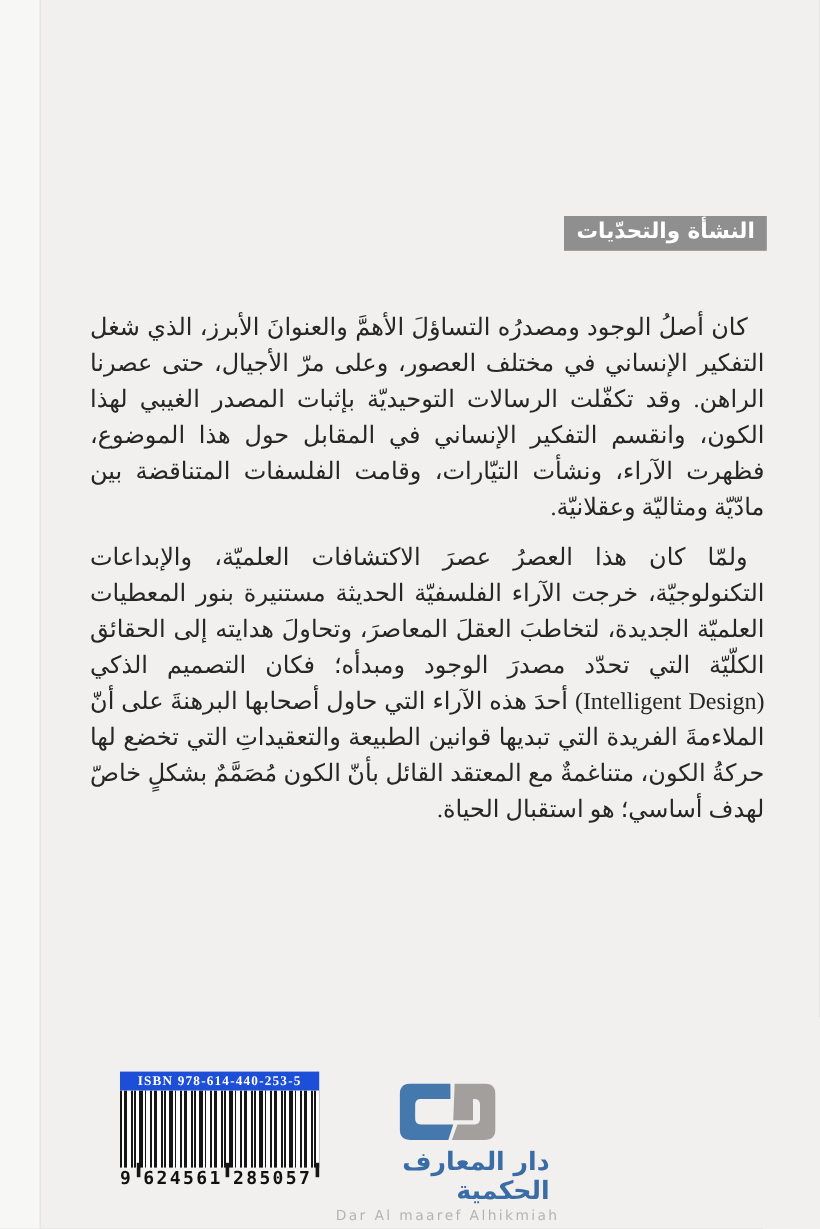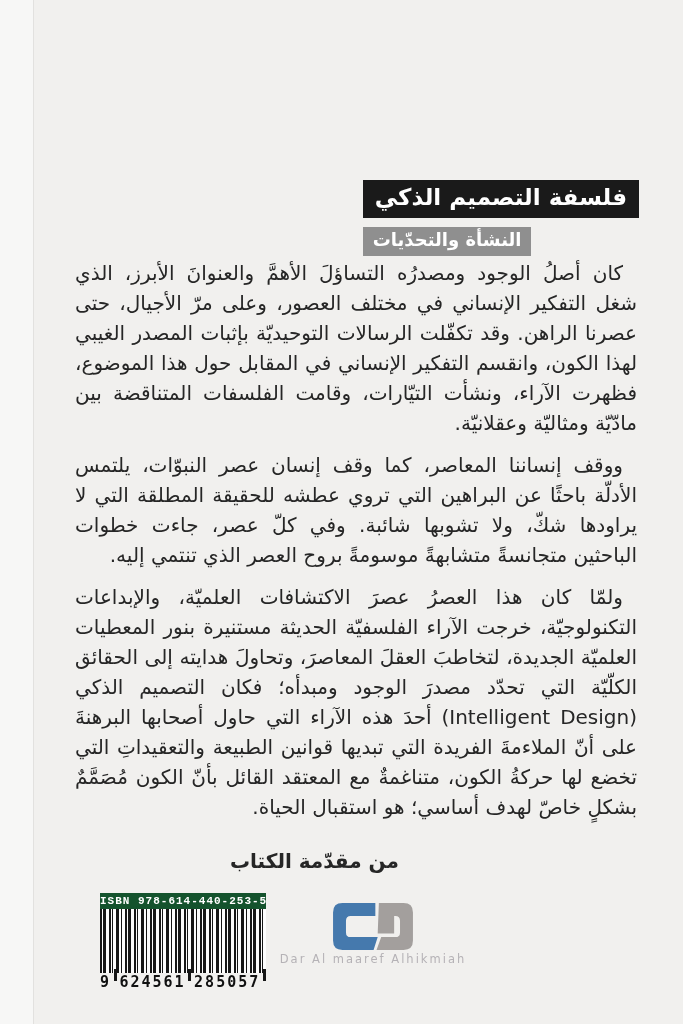--- a/index.html
+++ b/index.html
@@ -59,43 +59,45 @@
     right: 46px;
     direction: rtl;
     text-align: justify;
     color: var(--text, #262626);
     font-size: 20px;
     line-height: 30px;
   }
   .blurb p {
     margin-bottom: 12px;
     text-indent: 14px;
+    font-family: Liberation Serif, serif;
   }
   .attribution {
     margin-top: 24px;
     margin-left: 155px;
     margin-right: auto;
     width: fit-content;
     font-weight: bold;
     font-size: 20px;
   }
 
   
   .barcode {
     position: absolute;
     left: 100px;
     top: 893px;
     width: 166px;
   }
   .isbn-strip {
-    background: #14532d;
+    background: #1d4ed8;
     color: #ffffff;
-    font-family: Liberation Mono, monospace;
+    font-family: Liberation Serif, serif;
     font-size: 11px;
     font-weight: bold;
+    text-align: center;
     letter-spacing: 1px;
     height: 16px;
     line-height: 16px;
     white-space: nowrap;
     overflow: hidden;
   }
   .bars {
     height: 64px;
     background-color: #fdfdfd;
     background-image: repeating-linear-gradient(90deg,
@@ -152,29 +154,26 @@
   }
 </style>
 </head>
 <body>
 
 <div class="page">
 
   <div class="scan-strip"></div>
 
   <header class="titles">
-    <div class="title-box">فلسفة التصميم الذكي</div>
     <div class="subtitle-box">النشأة والتحدّيات</div>
   </header>
 
   <main class="blurb">
     <p>كان أصلُ الوجود ومصدرُه التساؤلَ الأهمَّ والعنوانَ الأبرز، الذي شغل التفكير الإنساني في مختلف العصور، وعلى مرّ الأجيال، حتى عصرنا الراهن. وقد تكفّلت الرسالات التوحيديّة بإثبات المصدر الغيبي لهذا الكون، وانقسم التفكير الإنساني في المقابل حول هذا الموضوع، فظهرت الآراء، ونشأت التيّارات، وقامت الفلسفات المتناقضة بين مادّيّة ومثاليّة وعقلانيّة.</p>
-    <p>ووقف إنساننا المعاصر، كما وقف إنسان عصر النبوّات، يلتمس الأدلّة باحثًا عن البراهين التي تروي عطشه للحقيقة المطلقة التي لا يراودها شكّ، ولا تشوبها شائبة. وفي كلّ عصر، جاءت خطوات الباحثين متجانسةً متشابهةً موسومةً بروح العصر الذي تنتمي إليه.</p>
     <p>ولمّا كان هذا العصرُ عصرَ الاكتشافات العلميّة، والإبداعات التكنولوجيّة، خرجت الآراء الفلسفيّة الحديثة مستنيرة بنور المعطيات العلميّة الجديدة، لتخاطبَ العقلَ المعاصرَ، وتحاولَ هدايته إلى الحقائق الكلّيّة التي تحدّد مصدرَ الوجود ومبدأه؛ فكان التصميم الذكي (Intelligent Design) أحدَ هذه الآراء التي حاول أصحابها البرهنةَ على أنّ الملاءمةَ الفريدة التي تبديها قوانين الطبيعة والتعقيداتِ التي تخضع لها حركةُ الكون، متناغمةٌ مع المعتقد القائل بأنّ الكون مُصَمَّمٌ بشكلٍ خاصّ لهدف أساسي؛ هو استقبال الحياة.</p>
-    <div class="attribution">من مقدّمة الكتاب</div>
   </main>
 
   <footer>
 
     <div class="barcode">
       <div class="isbn-strip">ISBN 978-614-440-253-5</div>
       <div class="bars"></div>
       <div class="digits-row">
         <span class="digit-group">9</span>
         <span class="guard"></span>
@@ -185,17 +184,18 @@
       </div>
     </div>
 
     <div class="publisher">
       <svg class="logo-mark" viewBox="0 0 68 40" xmlns="http://www.w3.org/2000/svg" aria-hidden="true">
 
         <path fill="var(--logo-blue, #4579ad)" d="M8,0 H36 V11 H15 Q11,11 11,15 V25 Q11,29 15,29 H38 L34.5,40 H8 Q0,40 0,32 V8 Q0,0 8,0 Z"></path>
 
         <path fill="var(--logo-gray, #a39f9d)" d="M39,0 H60 Q68,0 68,8 V32 Q68,40 60,40 H37 L41,29 H53 Q57,29 57,25 V15 Q57,11 53,11 H52 V26 H38 Z"></path>
       </svg>
+      <div class="pub-ar">دار المعارف الحكمية</div>
       <div class="pub-en">Dar Al maaref Alhikmiah</div>
     </div>
 
   </footer>
 </div>
 
 </body></html>

